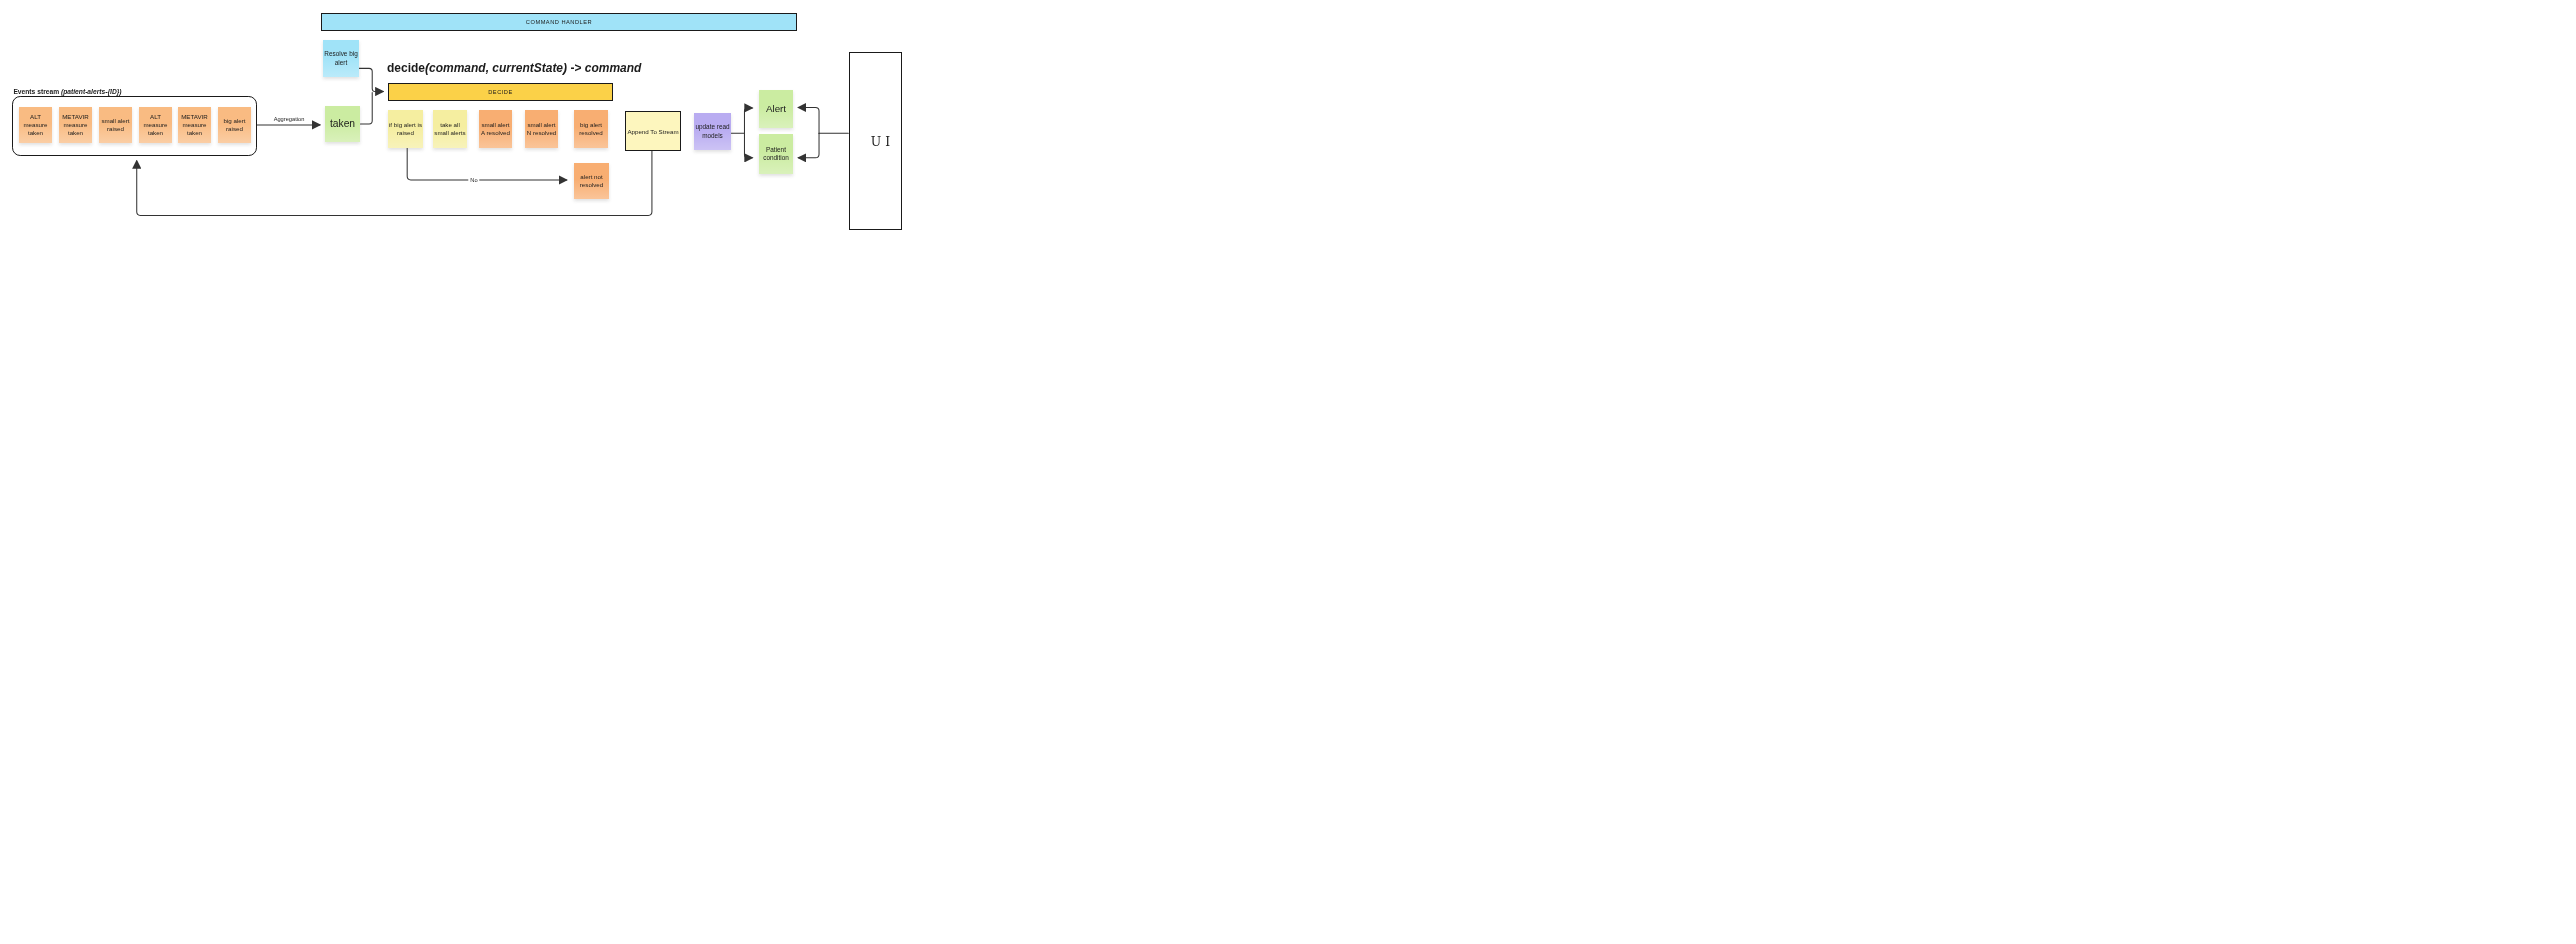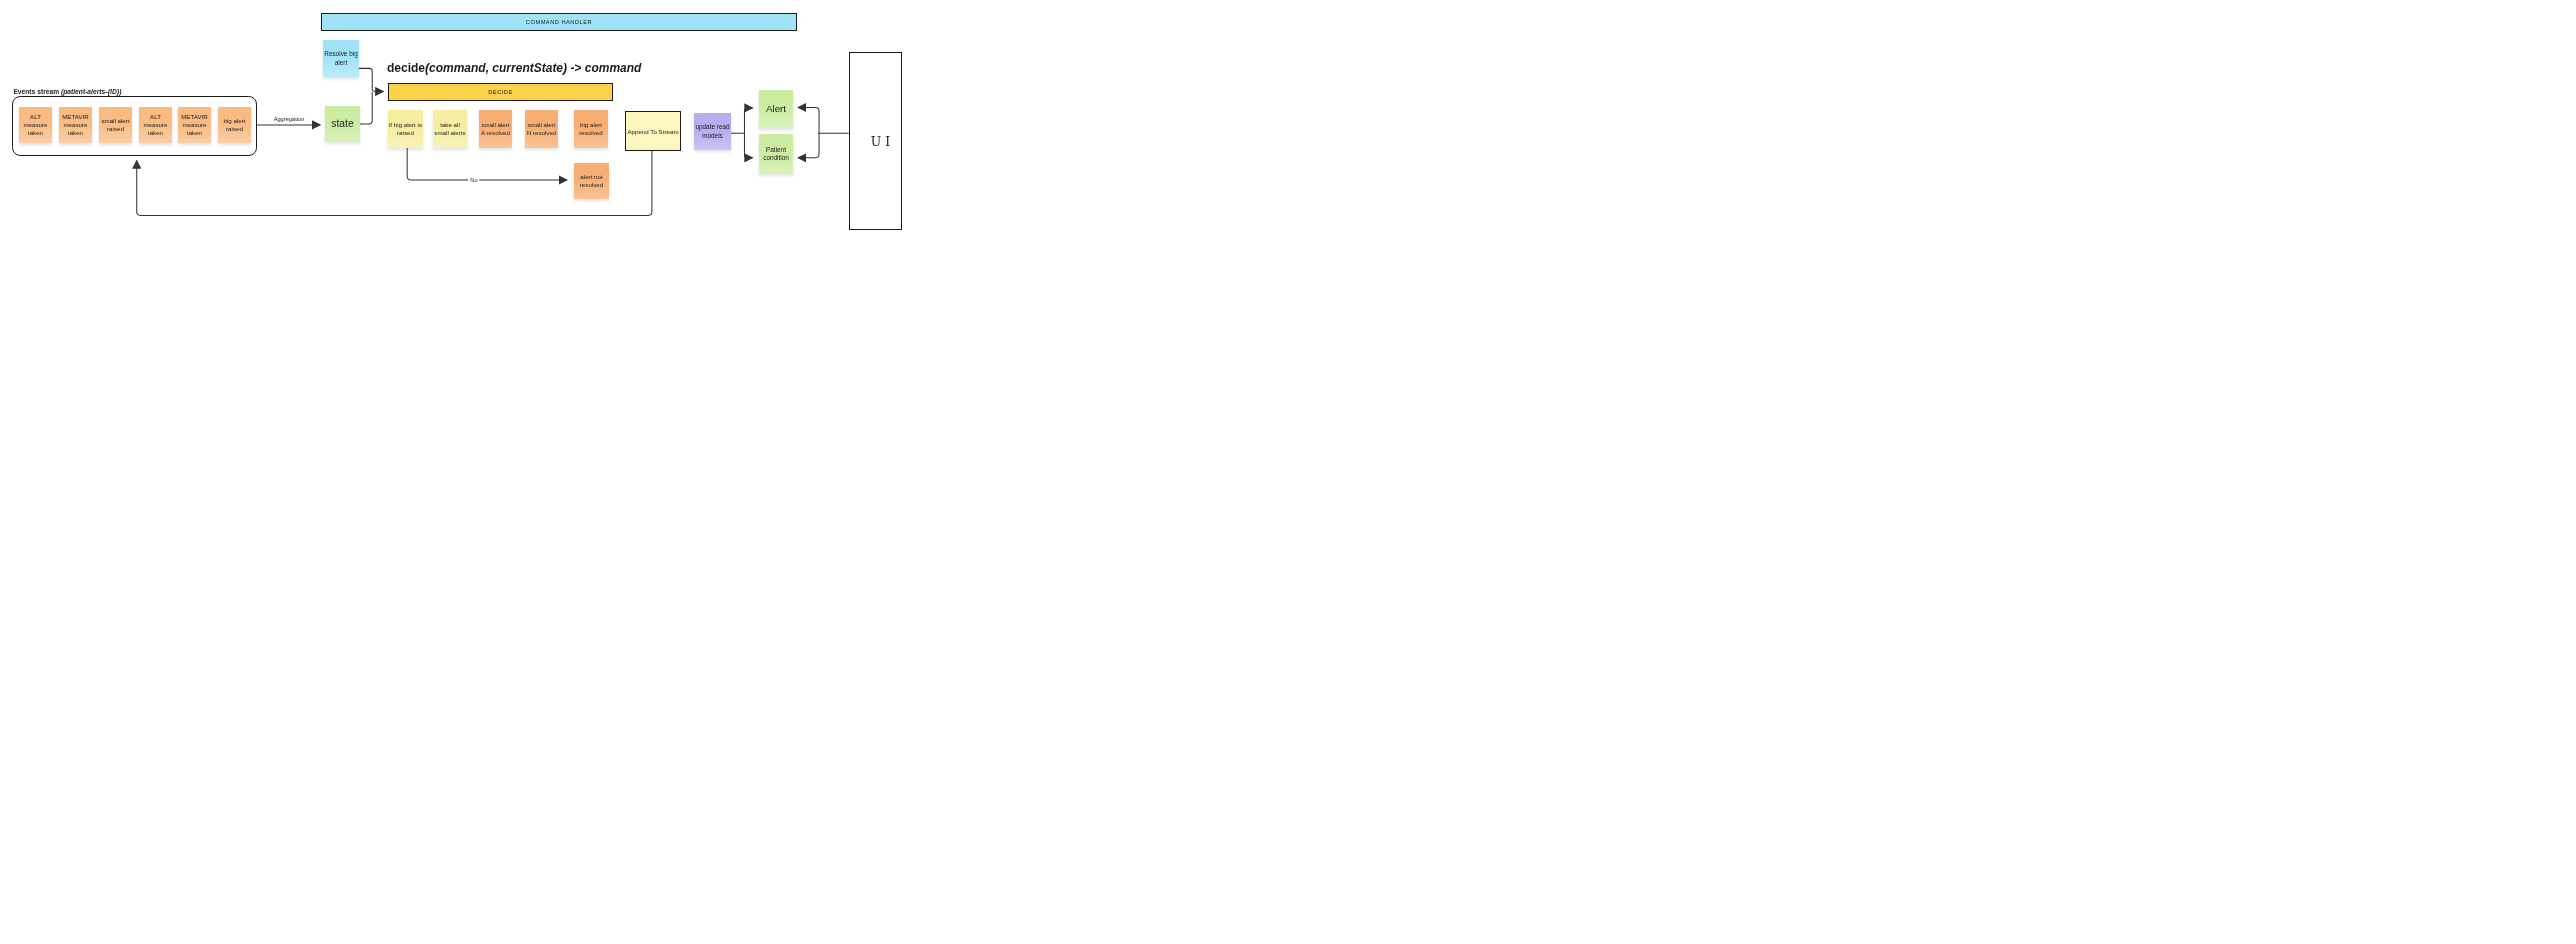--- a/index.html
+++ b/index.html
@@ -104,21 +104,21 @@
   <div class="note note-orange" style="left:178px;top:107px;width:33px;height:36px;">
       <span>METAVIR measure taken</span>
     </div>
   <div class="note note-orange" style="left:218px;top:107px;width:33px;height:36px;">
       <span>big alert raised</span>
     </div>
 
   <div class="flow-label" style="left:289px;top:119px;">Aggregation</div>
 
   <div class="note note-green state-note" style="left:325px;top:106px;width:35px;height:36px;">
-      <span>state</span>
+      <span>taken</span>
     </div>
 
   <div class="note note-blue" style="left:323px;top:40px;width:36px;height:37px;font-size:6.4px;">
       <span>Resolve big alert</span>
     </div>
 
   <div class="banner banner-blue" style="left:321px;top:13px;width:476px;height:17.5px;">
       <span>COMMAND HANDLER</span>
     </div>
 

